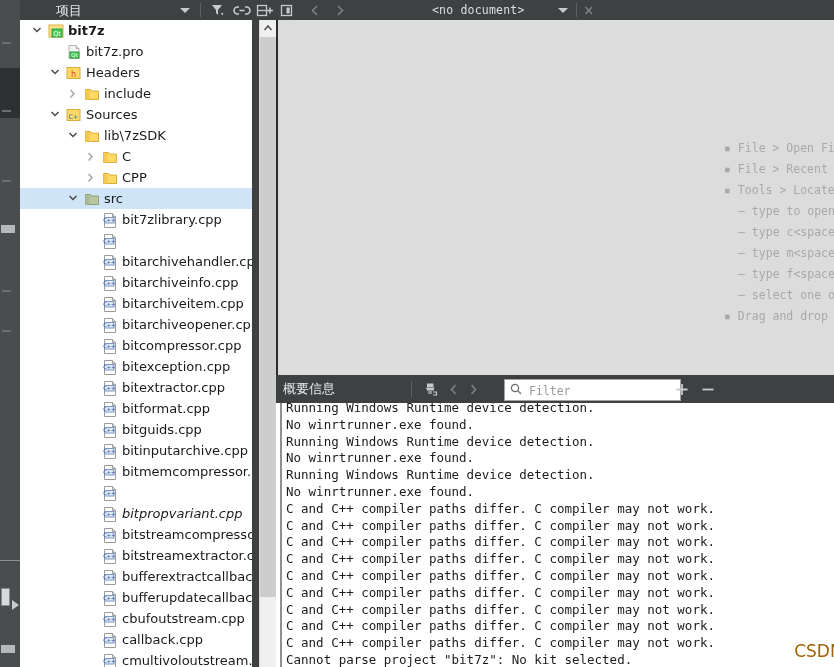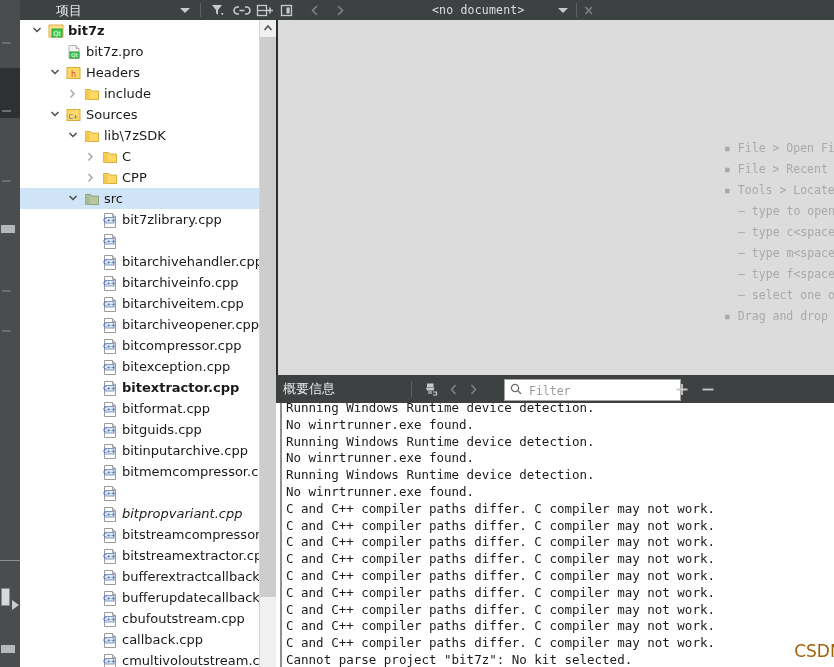--- a/index.html
+++ b/index.html
@@ -28,21 +28,21 @@
   .tb-caret{position:absolute;top:8px;width:0;height:0;
     border-left:5px solid transparent;border-right:5px solid transparent;border-top:5px solid #c7c9ca;}
   .tb-vsep{position:absolute;top:3px;width:1px;height:14px;background:#5e6162;}
   .tb-ico{position:absolute;top:3px;width:16px;height:15px;}
   .tb-ico svg{display:block;}
   .tb-arrow{position:absolute;top:3px;width:14px;height:15px;}
   .doc-title{position:absolute;top:3px;font-size:11.5px;color:#dcdedf;
     font-family:"DejaVu Sans Mono","Liberation Mono",monospace;letter-spacing:.2px;}
 
   
-  .tree-panel{position:absolute;left:20px;top:20px;width:256px;height:647px;background:#ffffff;overflow:hidden;}
+  .tree-panel{position:absolute;left:20px;top:20px;width:232px;height:647px;background:#ffffff;overflow:hidden;}
   .tree-row{position:relative;height:21px;line-height:21px;white-space:nowrap;}
   .tree-row.sel{background:#cfe5f7;padding-left:16px;}
   .tw-arrow{position:absolute;top:0;width:14px;height:21px;}
   .tw-arrow svg{display:block;margin-top:6px;}
   .tw-icon{position:absolute;top:3px;width:16px;height:16px;}
   .tw-label{position:absolute;top:0;font-size:13px;color:#1a1a1a;
     font-family:"DejaVu Sans","Liberation Sans",sans-serif;}
   .tw-label.bold{font-weight:bold;}
 
   
@@ -334,21 +334,21 @@
           </svg></span>
         <span class="tw-label" style="left: 102px;">bitexception.cpp</span>
       </div>
       <div class="tree-row">
         <span class="tw-icon" style="left: 82px;"><svg width="16" height="16" viewBox="0 0 16 16">
             <path d="M2.5 1.5 h8 l3 3 v11 h-11 z" fill="#ffffff" stroke="#9b9b9b"></path>
             <path d="M10.5 1.5 v3 h3" fill="#e2e2e2" stroke="#9b9b9b"></path>
             <rect x="2.5" y="5.5" width="9.5" height="5.5" fill="#dfe9f7" stroke="#7e97c0"></rect>
             <text x="7.2" y="10" font-size="5" fill="#2a4e8f" text-anchor="middle" font-family="DejaVu Sans">C++</text>
           </svg></span>
-        <span class="tw-label" style="left: 102px; font-weight: bold;">bitextractor.cpp</span>
+        <span class="tw-label" style="left: 102px;">bitextractor.cpp</span>
       </div>
       <div class="tree-row">
         <span class="tw-icon" style="left: 82px;"><svg width="16" height="16" viewBox="0 0 16 16">
             <path d="M2.5 1.5 h8 l3 3 v11 h-11 z" fill="#ffffff" stroke="#9b9b9b"></path>
             <path d="M10.5 1.5 v3 h3" fill="#e2e2e2" stroke="#9b9b9b"></path>
             <rect x="2.5" y="5.5" width="9.5" height="5.5" fill="#dfe9f7" stroke="#7e97c0"></rect>
             <text x="7.2" y="10" font-size="5" fill="#2a4e8f" text-anchor="middle" font-family="DejaVu Sans">C++</text>
           </svg></span>
         <span class="tw-label" style="left: 102px;">bitformat.cpp</span>
       </div>

